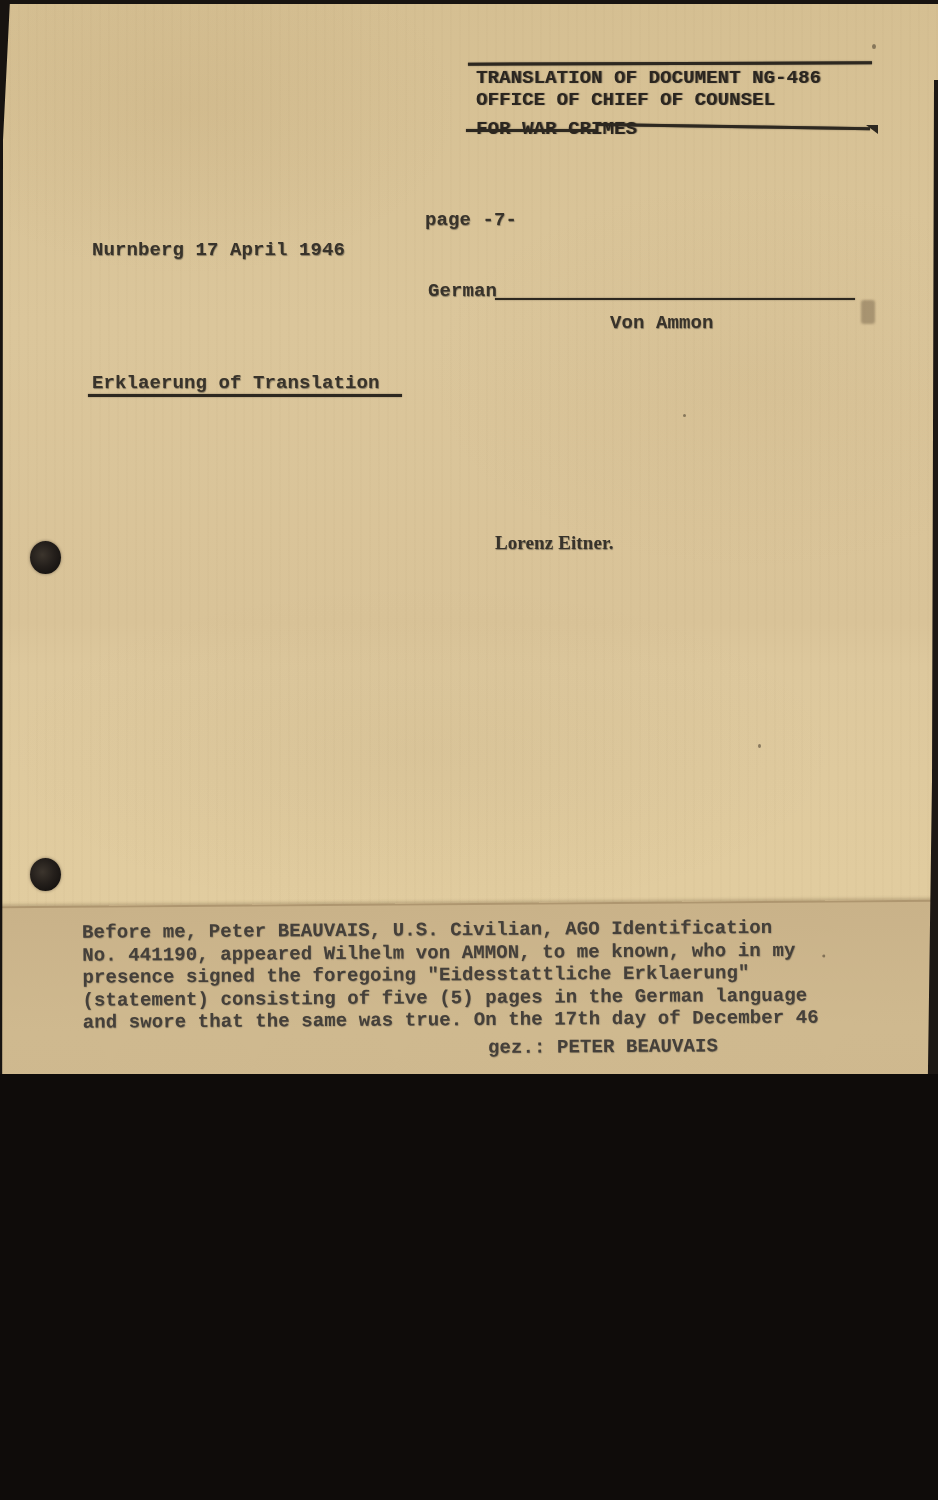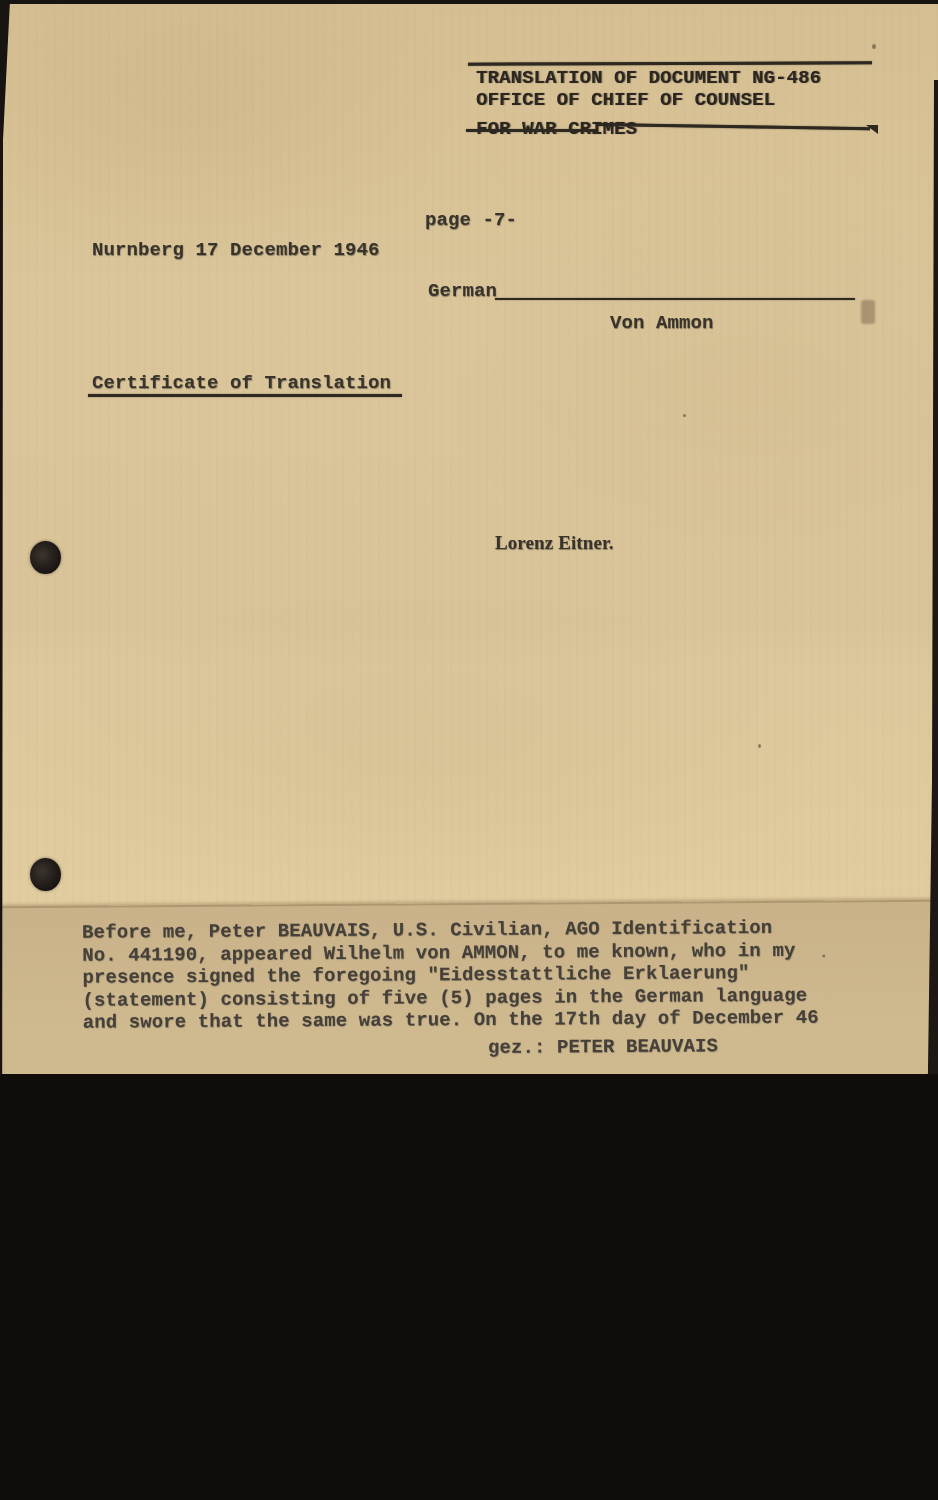--- a/index.html
+++ b/index.html
@@ -66,27 +66,27 @@
     <div class="tw stamp-line" style="left:476px; top:67px;">TRANSLATION OF DOCUMENT NG-486</div>
     <div class="tw stamp-line" style="left:476px; top:89px;text-align:center;">OFFICE OF CHIEF OF COUNSEL</div>
     <div class="tw stamp-line" style="left:476px; top:118px;">FOR WAR CRIMES</div>
   </div>
   <div class="rule" style="left:466px; top:129px; width:130px;"></div>
   <div class="rule" style="left:598px; top:123px; width:272px; transform:rotate(0.9deg); transform-origin:left center;"></div>
   <div class="arrow-tip"></div>
 
   <div class="tw" style="left:425px; top:163px;margin-top:46px;">page -7-</div>
 
-  <div class="tw" style="left:92px; top:239px;">Nurnberg 17 December 1946</div>
+  <div class="tw" style="left:92px; top:239px;">Nurnberg 17 April 1946</div>
 
   <div class="tw" style="left:428px; top:280px;">German</div>
   <div class="rule" style="left:495px; top:298px; width:360px; height:2px;"></div>
   <div class="tw" style="left:610px; top:312px;">Von Ammon</div>
 
-  <div class="tw" style="left:92px; top:372px;">Certificate of Translation</div>
+  <div class="tw" style="left:92px; top:372px;">Erklaerung of Translation</div>
   <div class="rule" style="left:88px; top:394px; width:314px;"></div>
 
 
   <div class="tw" style="left:495px; top:532px;font-family:Liberation Serif, serif;">Lorenz Eitner.</div>
 
   <div class="hole" style="left:30px; top:541px;"></div>
   <div class="hole" style="left:30px; top:858px;"></div>
 
   <div class="slip">
     <div class="tw" style="left:87px; top:14px;">Before me, Peter BEAUVAIS, U.S. Civilian, AGO Identification

